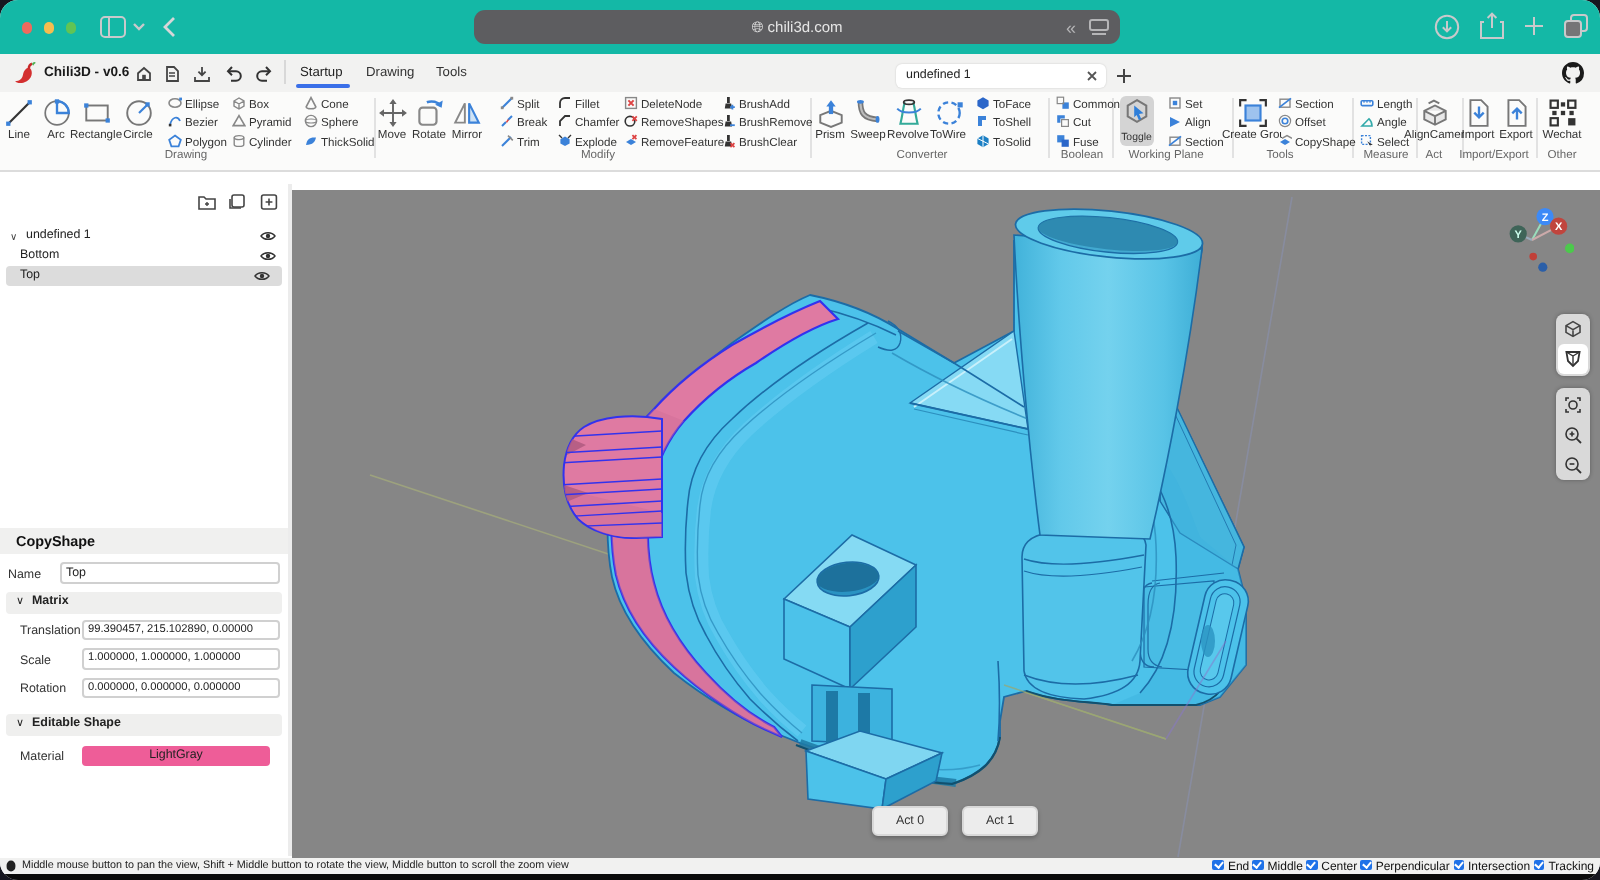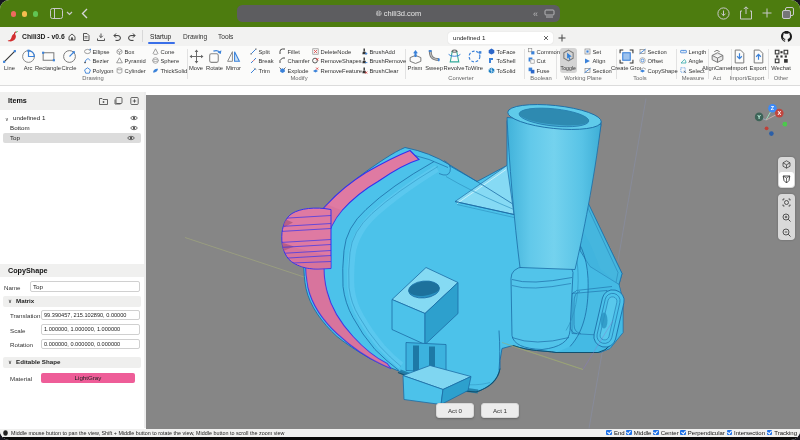--- a/index.html
+++ b/index.html
@@ -1,19 +1,19 @@
 <!DOCTYPE html>
 <html><head><meta charset="utf-8">
 <style>
 *{margin:0;padding:0;box-sizing:border-box;font-family:"Liberation Sans",sans-serif;}
 html,body{width:800px;height:440px;background:#16161f;overflow:hidden;}
 .win{position:absolute;left:0;top:0;width:800px;height:440px;border-radius:9px;overflow:hidden;background:#fff;}
 .abs{position:absolute;}
 
-.chrome{position:absolute;left:0;top:0;width:800px;height:27px;background:#4d7c0f;}
+.chrome{position:absolute;left:0;top:0;width:800px;height:27px;background:#14b8a6;}
 .tl{position:absolute;top:10.8px;width:5.8px;height:5.8px;border-radius:50%;}
 .pill{position:absolute;left:237px;top:5px;width:323px;height:17px;border-radius:5.5px;background:#5d5d60;color:#e6e6e6;font-size:7.5px;line-height:17px;text-align:center;}
 
 .appbar{position:absolute;left:0;top:27px;width:800px;height:18.5px;background:#f2f2f1;}
 .ribbon{position:absolute;left:0;top:45.5px;width:800px;height:40px;background:#fbfbfa;border-bottom:1px solid #dcdcdc;}
 .gsep{position:absolute;top:3px;height:30px;width:1px;background:#e2e2e2;}
 .glabel{position:absolute;top:29.5px;font-size:5.8px;color:#666;width:60px;text-align:center;}
 .lbtn{position:absolute;top:1px;width:26px;height:26px;text-align:center;}
 .lbl{position:absolute;top:18.5px;left:-2px;width:30px;text-align:center;font-size:5.8px;color:#333;overflow:hidden;white-space:nowrap;}
 .srow{position:absolute;height:8px;font-size:5.8px;color:#333;line-height:8px;white-space:nowrap;}
@@ -357,21 +357,20 @@
         </svg>Length</div>
       <div class="srow" style="left:680px;top:11.75px"><svg class="sic" viewBox="0 0 7 7">
           <path d="M1 6 L6 6 A5 5 0 0 0 4.5 2.4 Z" fill="none" stroke="#3aa" stroke-width="0.8"></path>
         </svg>Angle</div>
       <div class="srow" style="left:680px;top:21.3px"><svg class="sic" viewBox="0 0 7 7">
           <rect x="0.8" y="0.8" width="4.4" height="4.4" fill="none" stroke="#3b82d9" stroke-width="0.7" stroke-dasharray="1 0.7"></rect>
           <path d="M3.6 3.6 L6.4 5.4 L5 5.6 L5.6 6.8 Z" fill="#333"></path>
         </svg>Select</div>
     </div>
 <div class="sidebar">
- <div class="phead" style="position:absolute;left:0;top:0;width:144px;height:18px;line-height:18px;">Items</div>
  <svg class="abs" style="left:99px;top:5px" width="9" height="8" viewBox="0 0 9 8">
         <path d="M0.5 1.5 h2.5 l1 1 h4.5 v5 h-8 Z" fill="none" stroke="#444" stroke-width="0.8"></path>
         <path d="M4.5 4 v2 M3.5 5 h2" stroke="#444" stroke-width="0.7"></path>
       </svg>
  <svg class="abs" style="left:114px;top:5px" width="9" height="8" viewBox="0 0 9 8">
         <rect x="2" y="0.5" width="6" height="6" rx="1" fill="none" stroke="#444" stroke-width="0.8"></rect>
         <path d="M1 2.5 v4.5 h5.5" fill="none" stroke="#444" stroke-width="0.8"></path>
       </svg>
  <svg class="abs" style="left:130px;top:5px" width="9" height="8" viewBox="0 0 9 8">
         <rect x="0.8" y="0.5" width="7.4" height="7" rx="1" fill="none" stroke="#444" stroke-width="0.8"></rect>

